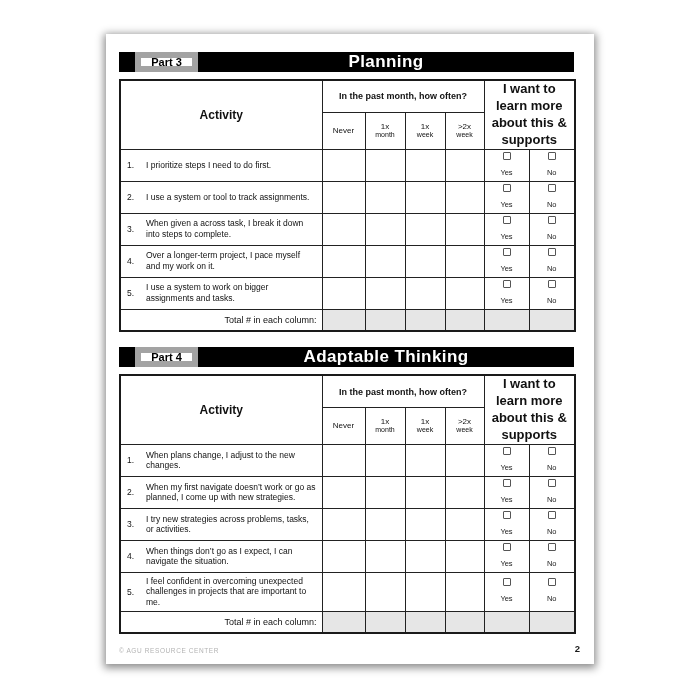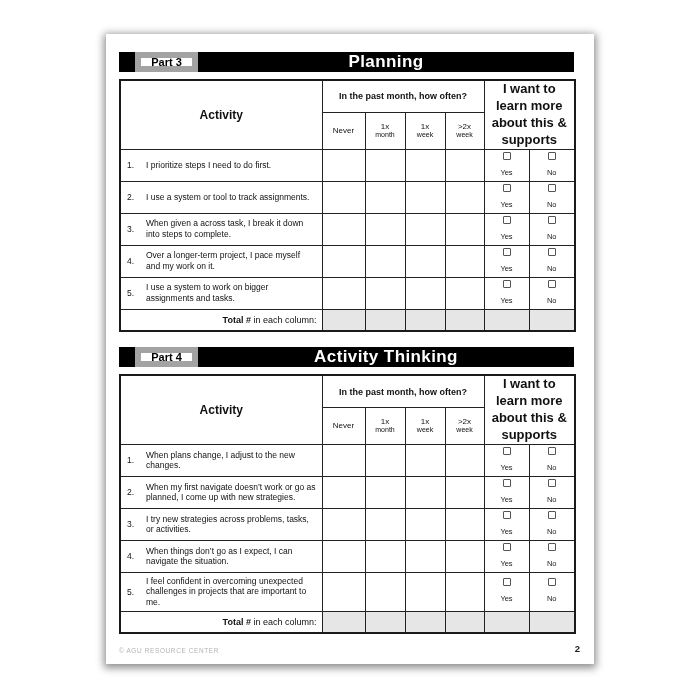--- a/index.html
+++ b/index.html
@@ -64,21 +64,21 @@
 
   td.choice { text-align: center; padding: 2px 8px; }
   .cb {
     display: block; width: 8px; height: 8px; margin: 0 auto 1px auto;
     border: 1px solid #555; border-radius: 1px; background: #fff;
   }
   .cb-label { font-size: 7.5px; color: #222; }
 
   tr.total-row td { height: 22px; }
   td.total-label { text-align: right; padding-right: 5px; font-size: 9px; }
-  td.total-label b { font-weight: bold; }
+  td.total-label b { font-weight: normal; }
   td.gray { background: #e6e6e6; }
 
   
   .sheet-footer {
     position: absolute; left: 13px; right: 14px; bottom: 10px;
     display: flex; justify-content: space-between; align-items: flex-end;
   }
   .copyright { font-size: 6.5px; color: #b3b3b3; letter-spacing: 0.6px; }
   .pagenum { font-size: 9.5px; font-weight: bold; color: #1a1a1a; }
 </style>
@@ -249,21 +249,21 @@
           </tr>
         </tbody>
       </table>
     </section>
 
     <section class="part">
       <div class="part-bar">
         <div class="part-box">
           <span>Part 4</span>
         </div>
-        <div class="part-title">Activity Thinking</div>
+        <div class="part-title">Adaptable Thinking</div>
       </div>
 
       <table class="grid">
         <colgroup>
           <col class="c-act">
             <col class="c-never">
             <col class="c-m">
             <col class="c-w">
             <col class="c-2w">
             <col class="c-yes">

